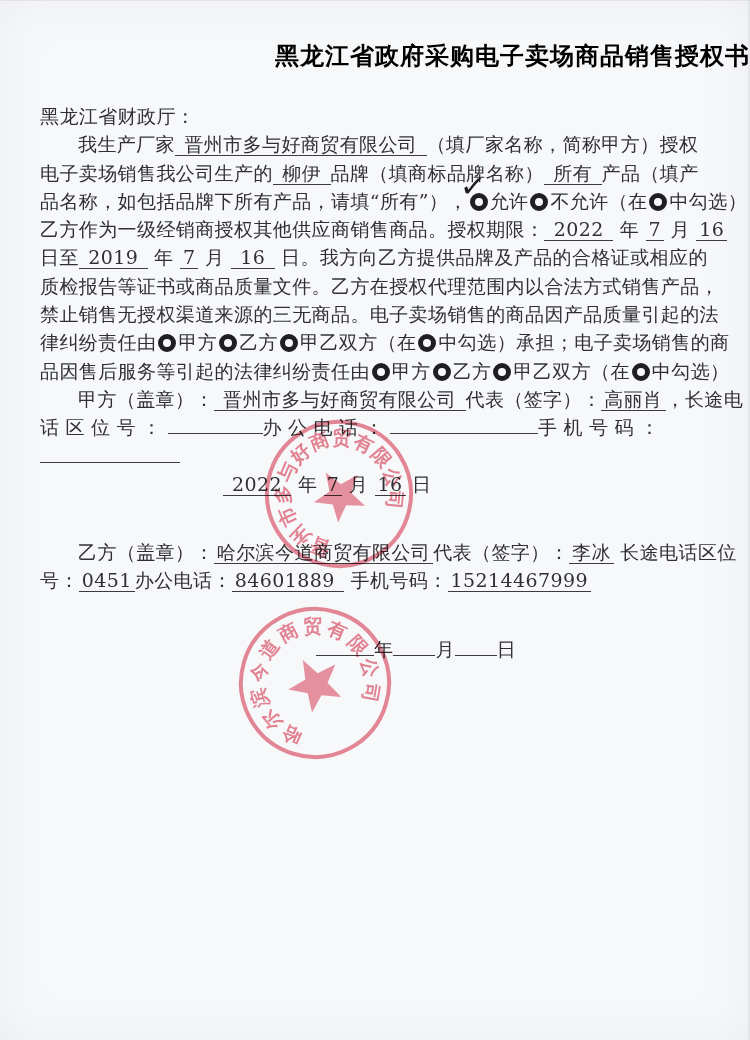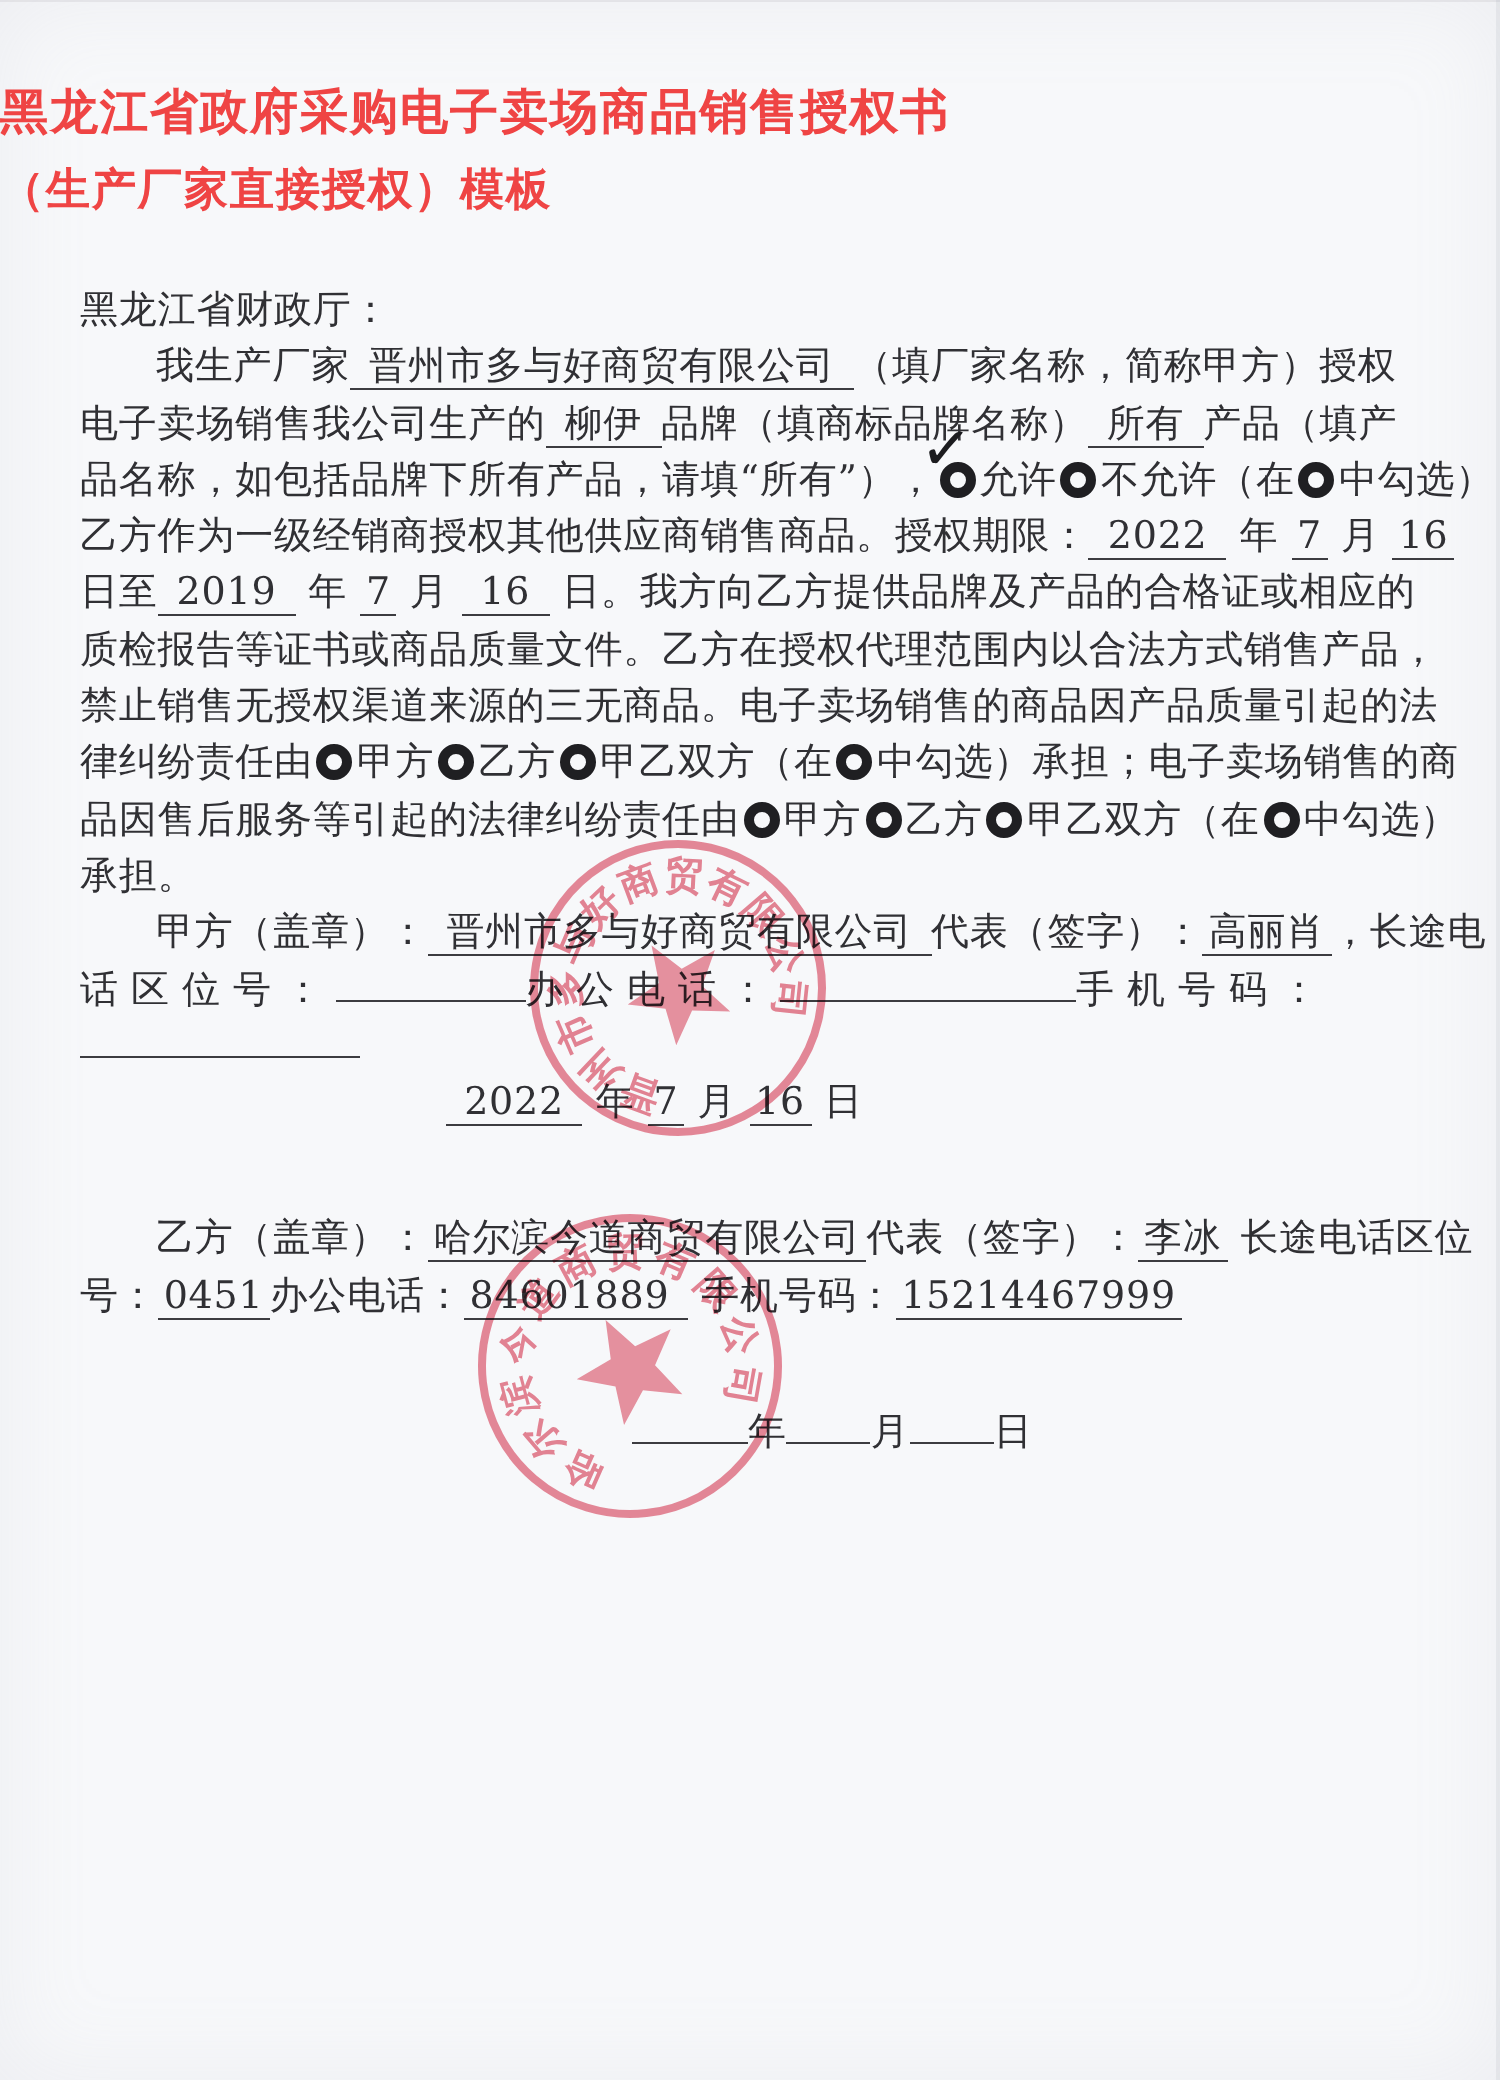--- a/index.html
+++ b/index.html
@@ -6,21 +6,21 @@
   body{background:#eceef1;font-family:"DejaVu Serif","Liberation Serif",serif;}
   .page{
     position:relative;
     width:750px;height:1040px;
     margin:0 auto;
     background:#f7f8fa;
     overflow:hidden;
     box-shadow:inset 0 0 46px rgba(175,180,192,0.14), inset -2px 0 0 rgba(120,125,135,0.10), inset 0 1px 0 rgba(120,125,135,0.12);
     color:#2e2e31;
   }
-  .titles{padding-top:40px;text-align:left;font-family:"DejaVu Sans","Liberation Sans",sans-serif;color:#ef4444;}
+  .titles{padding-top:40px;text-align:right;font-family:"DejaVu Sans","Liberation Sans",sans-serif;color:#000000;}
   .title1{font-size:24px;font-weight:700;letter-spacing:1px;line-height:32px;}
   .title2{font-size:22px;font-weight:700;letter-spacing:1px;line-height:30px;margin-top:9px;}
   .doc-body{margin:30px 38px 0 40px;width:676px;}
   .line{
     position:relative;
     font-size:19px;line-height:28.3px;min-height:28.3px;
     letter-spacing:0.4px;white-space:pre;color:#303034;
   }
   .indent{padding-left:38px;}
   .spread{letter-spacing:6.5px;}
@@ -44,35 +44,33 @@
   .stamp{position:absolute;mix-blend-mode:multiply;opacity:0.88;pointer-events:none;}
   .stamp svg{display:block;}
 </style>
 </head>
 <body>
 
 <div class="page">
 
   <div class="titles">
     <div class="title1">黑龙江省政府采购电子卖场商品销售授权书</div>
-    <div class="title2">（生产厂家直接授权）模板</div>
   </div>
 
   <div class="doc-body">
       <div class="line "><span class="run">黑龙江省财政厅：</span></div>
       <div class="line indent"><span class="run">我生产厂家</span><span class="blank filled"> 晋州市多与好商贸有限公司 </span><span class="run">（填厂家名称，简称甲方）授权</span></div>
       <div class="line "><span class="run">电子卖场销售我公司生产的</span><span class="blank filled"> 柳伊 </span><span class="run">品牌（填商标品牌名称）</span><span class="blank filled"> 所有 </span><span class="run">产品（填产</span></div>
       <div class="line "><span class="run">品名称，如包括品牌下所有产品，请填“所有”），</span><span class="dotwrap"><span class="dot"></span><span class="check">✓</span></span><span class="run">允许</span><span class="dotwrap"><span class="dot"></span></span><span class="run">不允许（在</span><span class="dotwrap"><span class="dot"></span></span><span class="run">中勾选）</span></div>
       <div class="line "><span class="run">乙方作为一级经销商授权其他供应商销售商品。授权期限：</span><span class="blank filled"> 2022 </span><span class="run"> 年 </span><span class="blank filled">7</span><span class="run"> 月 </span><span class="blank filled">16</span></div>
       <div class="line "><span class="run">日至</span><span class="blank filled"> 2019 </span><span class="run"> 年 </span><span class="blank filled">7</span><span class="run"> 月 </span><span class="blank filled"> 16 </span><span class="run"> 日。我方向乙方提供品牌及产品的合格证或相应的</span></div>
       <div class="line "><span class="run">质检报告等证书或商品质量文件。乙方在授权代理范围内以合法方式销售产品，</span></div>
       <div class="line "><span class="run">禁止销售无授权渠道来源的三无商品。电子卖场销售的商品因产品质量引起的法</span></div>
       <div class="line "><span class="run">律纠纷责任由</span><span class="dotwrap"><span class="dot"></span></span><span class="run">甲方</span><span class="dotwrap"><span class="dot"></span></span><span class="run">乙方</span><span class="dotwrap"><span class="dot"></span></span><span class="run">甲乙双方（在</span><span class="dotwrap"><span class="dot"></span></span><span class="run">中勾选）承担；电子卖场销售的商</span></div>
       <div class="line "><span class="run">品因售后服务等引起的法律纠纷责任由</span><span class="dotwrap"><span class="dot"></span></span><span class="run">甲方</span><span class="dotwrap"><span class="dot"></span></span><span class="run">乙方</span><span class="dotwrap"><span class="dot"></span></span><span class="run">甲乙双方（在</span><span class="dotwrap"><span class="dot"></span></span><span class="run">中勾选）</span></div>
-      <div class="line "><span class="run">承担。</span></div>
       <div class="line indent"><span class="run">甲方（盖章）：</span><span class="blank filled"> 晋州市多与好商贸有限公司 </span><span class="run">代表（签字）：</span><span class="blank filled">高丽肖</span><span class="run">，长途电</span></div>
       <div class="line spread"><span class="run">话区位号：</span><span class="blank empty" style="width: 95px;"></span><span class="run">办公电话：</span><span class="blank empty" style="width: 148px;"></span><span class="run">手机号码：</span></div>
       <div class="line "><span class="blank empty" style="width: 140px;"></span></div>
       <div class="line date-a"><span class="blank filled"> 2022 </span><span class="run"> 年 </span><span class="blank filled">7</span><span class="run"> 月 </span><span class="blank filled">16</span><span class="run"> 日</span></div>
       <div class="line indent gap-before"><span class="run">乙方（盖章）：</span><span class="blank filled">哈尔滨今道商贸有限公司</span><span class="run">代表（签字）：</span><span class="blank filled">李冰</span><span class="run"> 长途电话区位</span></div>
       <div class="line "><span class="run">号：</span><span class="blank filled">0451</span><span class="run">办公电话：</span><span class="blank filled">84601889 </span><span class="run"> 手机号码：</span><span class="blank filled">15214467999</span></div>
       <div class="line date-b gap-before"><span class="blank empty" style="width: 58px;"></span><span class="run">年</span><span class="blank empty" style="width: 42px;"></span><span class="run">月</span><span class="blank empty" style="width: 42px;"></span><span class="run">日</span></div>
     </div>
 
   <div class="stamp" style="left:250px;top:405px;">

